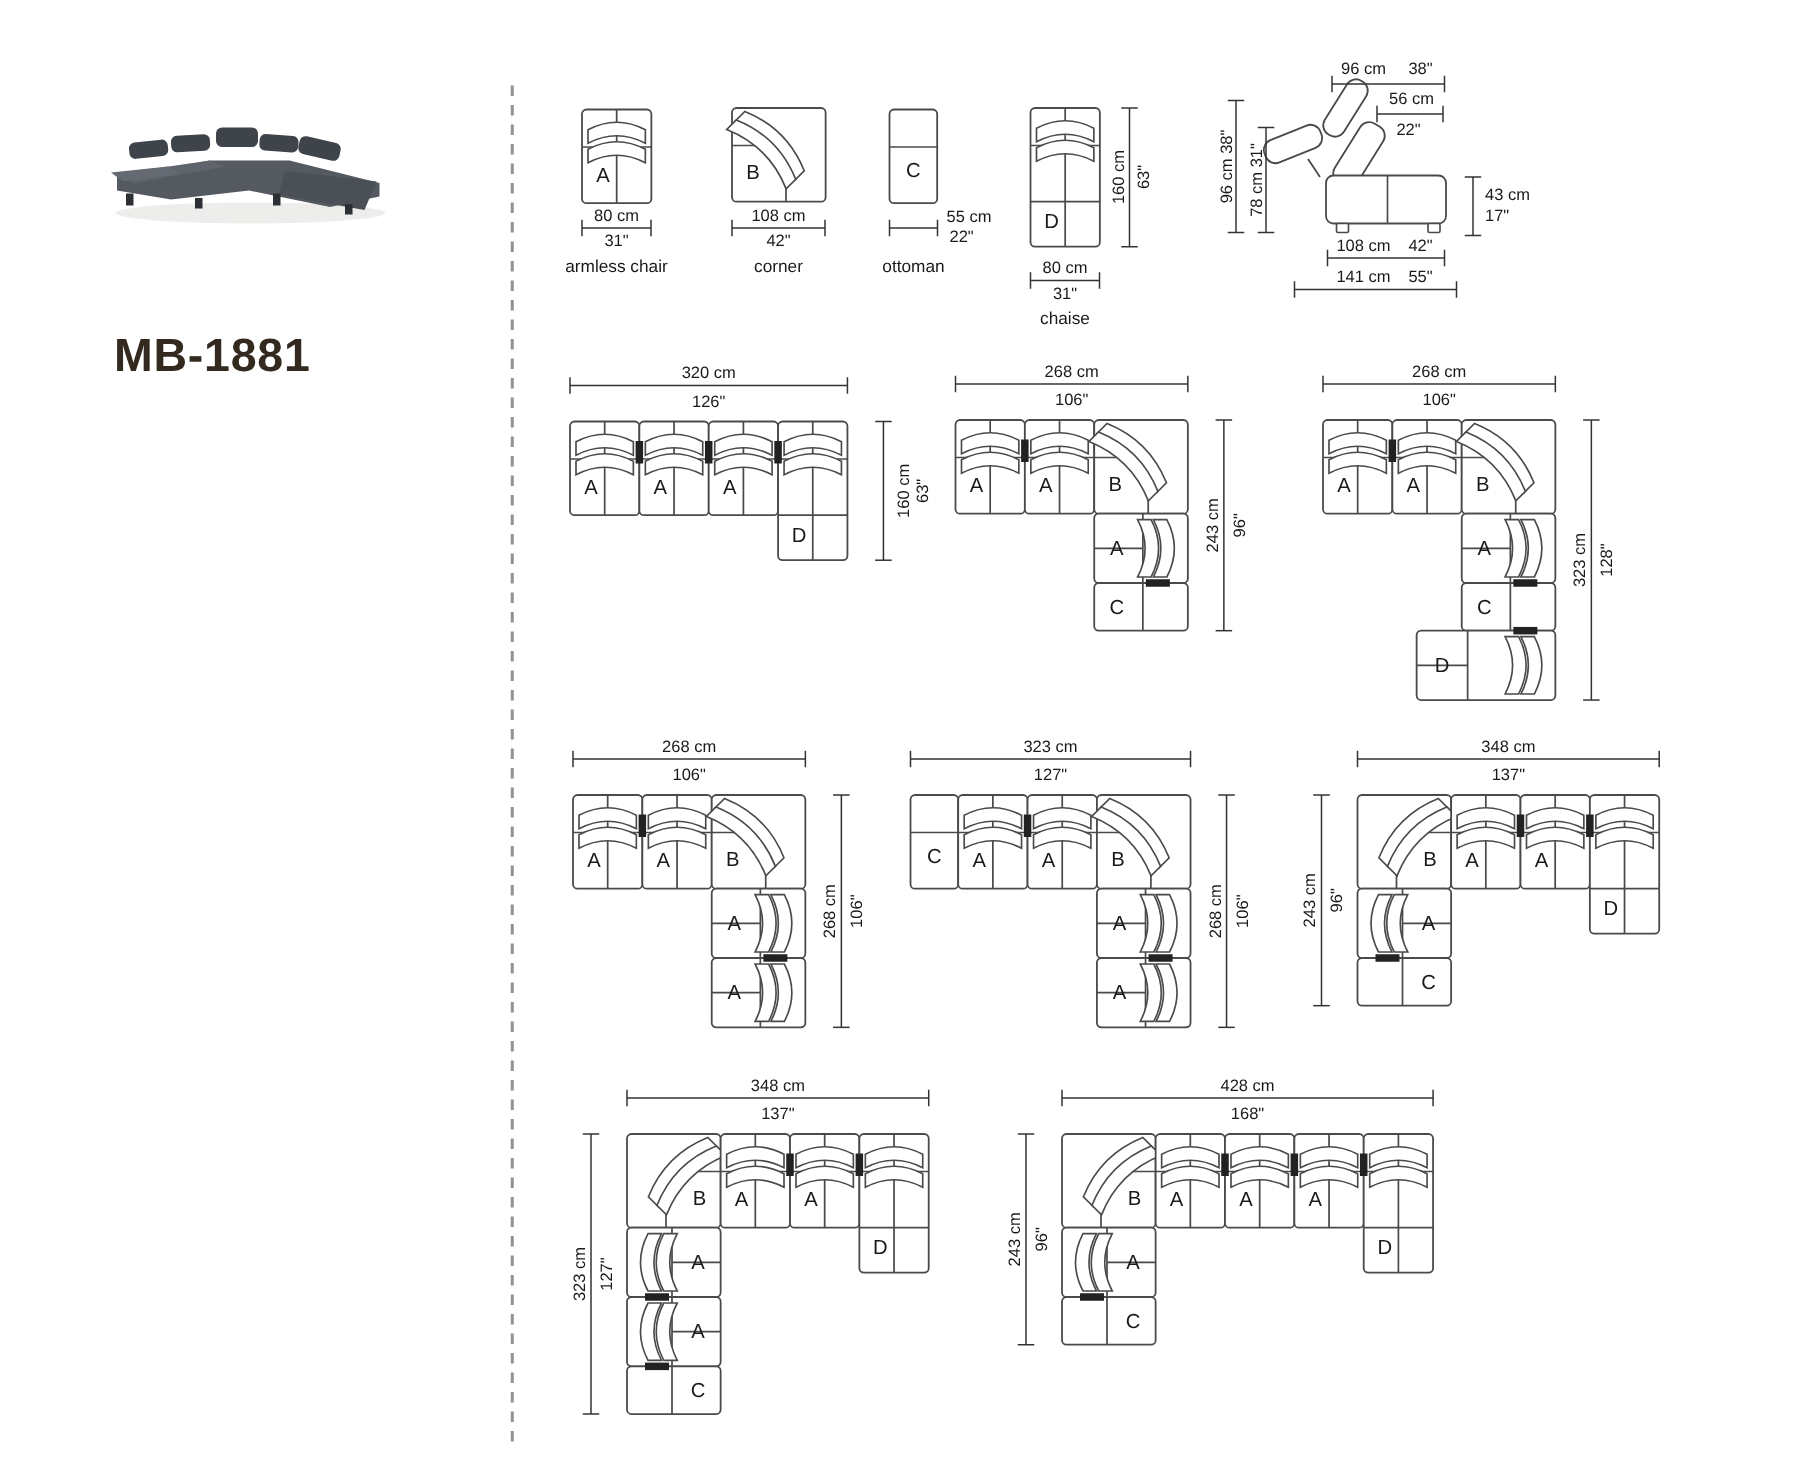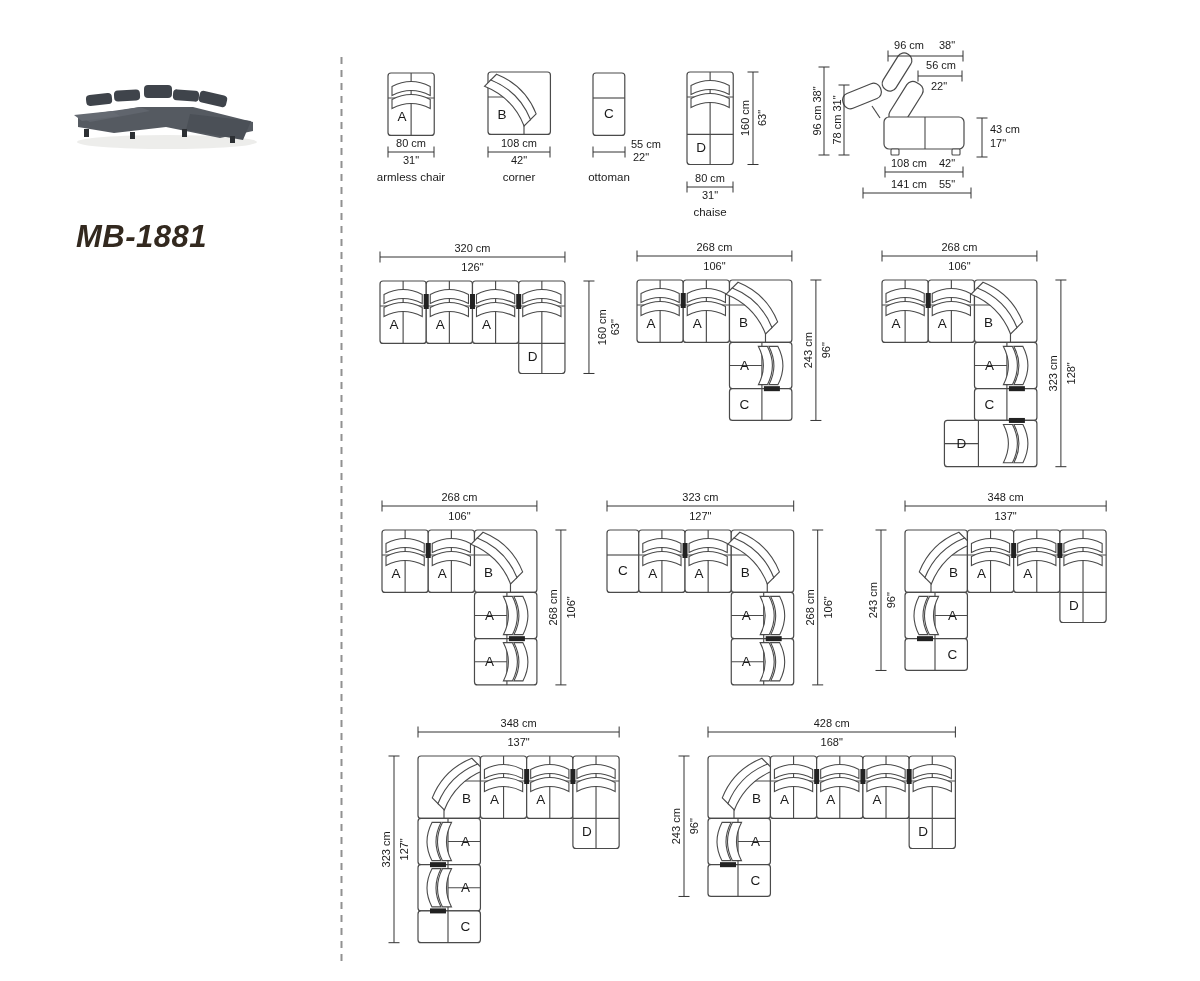--- a/index.html
+++ b/index.html
@@ -1,19 +1,19 @@
 <!DOCTYPE html>
 <html><head>
 <meta charset="utf-8">
 <style>
   html,body{margin:0;padding:0;background:#fff;}
   .page{position:relative;width:1200px;height:981px;background:#fff;overflow:hidden;
         font-family:"Liberation Sans",sans-serif;}
   .product-title{position:absolute;left:76px;top:219px;font-size:31px;font-weight:bold;
-        font-style:italic;letter-spacing:.5px;color:#33291f;}
+        letter-spacing:.5px;color:#33291f;}
   .photo-wrap{position:absolute;left:70px;top:78px;width:195px;height:75px;}
   svg text{font-family:"Liberation Sans",sans-serif;}
   .spec-svg{position:absolute;left:0;top:0;}
 </style>
 </head>
 <body>
 
 <div class="page">
 
   <div class="photo-wrap">

